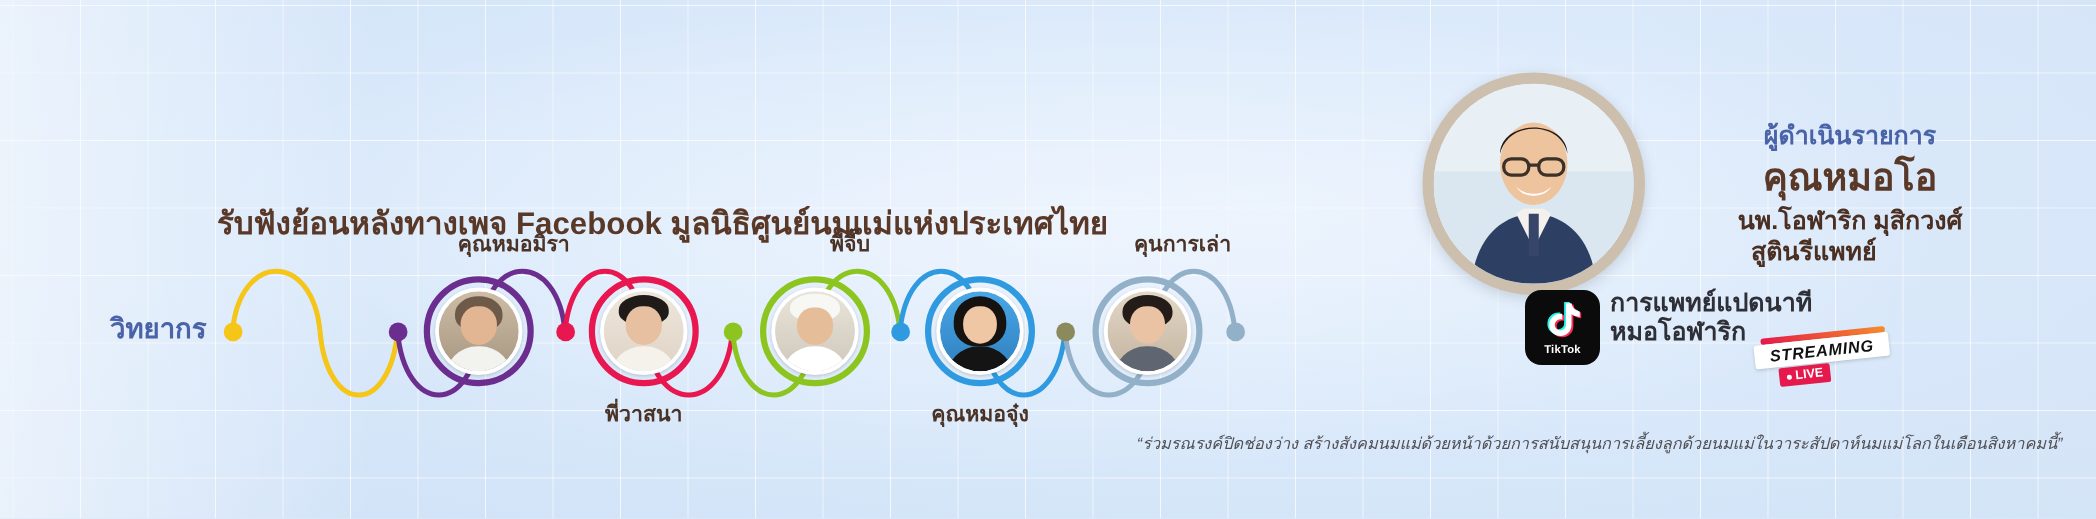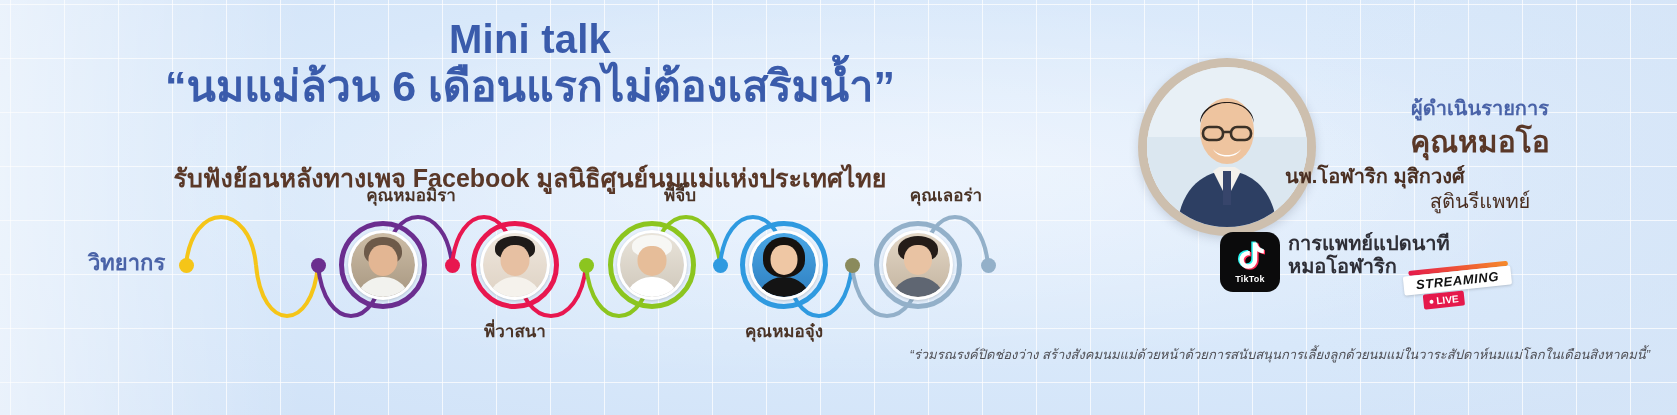--- a/index.html
+++ b/index.html
@@ -89,26 +89,26 @@
   }
   #host-role{
     position:absolute;left:1285px;top:92px;width:390px;text-align:center;
     font-size:20px;color:#4a63a8;font-weight:bold;
   }
   #host-name{
     position:absolute;left:1285px;top:118px;width:390px;text-align:center;
     font-size:30px;color:#5a3828;font-weight:bold;
   }
   #host-sub1{
-    position:absolute;left:1285px;top:160px;width:390px;text-align:left;
+    position:absolute;left:1285px;top:160px;width:390px;text-align:center;
     font-size:20px;color:#4a2f22;font-weight:bold;
   }
   #host-sub2{
-    position:absolute;left:1285px;top:185px;width:390px;text-align:center;
-    font-size:20px;color:#4a2f22;font-weight:normal;
+    position:absolute;left:1256px;top:185px;width:390px;text-align:center;
+    font-size:20px;color:#4a2f22;font-weight:bold;
   }
 
   
   #tiktok-logo{
     position:absolute;left:1220px;top:232px;width:60px;height:60px;
     background:#0b0b0c;border-radius:13px;
     display:flex;flex-direction:column;align-items:center;justify-content:center;
   }
   #tiktok-logo .tt-note{position:relative;width:30px;height:32px;}
   #tiktok-logo .tt-label{
@@ -145,24 +145,20 @@
     font-size:13px;font-style:italic;color:#4f4f55;white-space:nowrap;
   }
 </style>
 </head>
 <body>
 
 <div id="banner">
   <div id="grid"></div>
   <div id="vignette"></div>
 
-  <div id="headline">
-    <span class="l1">Mini talk</span>
-    <span class="l2">“นมแม่ล้วน 6 เดือนแรกไม่ต้องเสริมน้ำ”</span>
-  </div>
   <div id="subline">รับฟังย้อนหลังทางเพจ Facebook มูลนิธิศูนย์นมแม่แห่งประเทศไทย</div>
 
   <div id="lecturer-label">วิทยากร</div>
 
   <div id="speakers">
     <svg class="arcsvg" viewBox="0 0 1060 175" preserveAspectRatio="none">
       <path d="M186 90 C 192 26, 250 26, 256 90" fill="none" stroke="#f5c518" stroke-width="4"></path>
       <path d="M256 90 C 262 158, 312 158, 318 90" fill="none" stroke="#f5c518" stroke-width="4"></path>
       <path d="M318 90 C 324 158, 378 158, 384 90" fill="none" stroke="#6b2e8f" stroke-width="4"></path>
       <path d="M384 90 C 390 26, 446 26, 452 90" fill="none" stroke="#6b2e8f" stroke-width="4"></path>
@@ -235,21 +231,21 @@
             <div class="bg" style="background:linear-gradient(180deg,#4aa7e6 0%,#2f7fc0 100%)"></div>
             <div class="hair" style="left:11px;top:4px;width:42px;height:40px;background:#16120f;"></div>
             <div class="face" style="top:12px;width:27px;height:30px;background:#efc7a4;"></div>
             <div class="body" style="background:#141414;"></div>
           </div>
         </div>
       </div>
     </div>
 
     <div class="sp" style="left:858px;">
-      <div class="nm above">คุณเลอร่า</div>
+      <div class="nm above">คุนการเล่า</div>
       <div class="ring" style="border:5px solid #93b0c9;border-radius:50%;">
         <div class="inner">
           <div class="photo">
             <div class="bg" style="background:linear-gradient(180deg,#e3d7c6 0%,#c3b4a0 100%)"></div>
             <div class="hair" style="left:12px;top:3px;width:40px;height:26px;background:#241c18;"></div>
             <div class="face" style="top:12px;width:28px;height:30px;background:#e9c3a3;"></div>
             <div class="body" style="background:#5f6672;"></div>
           </div>
         </div>
       </div>

